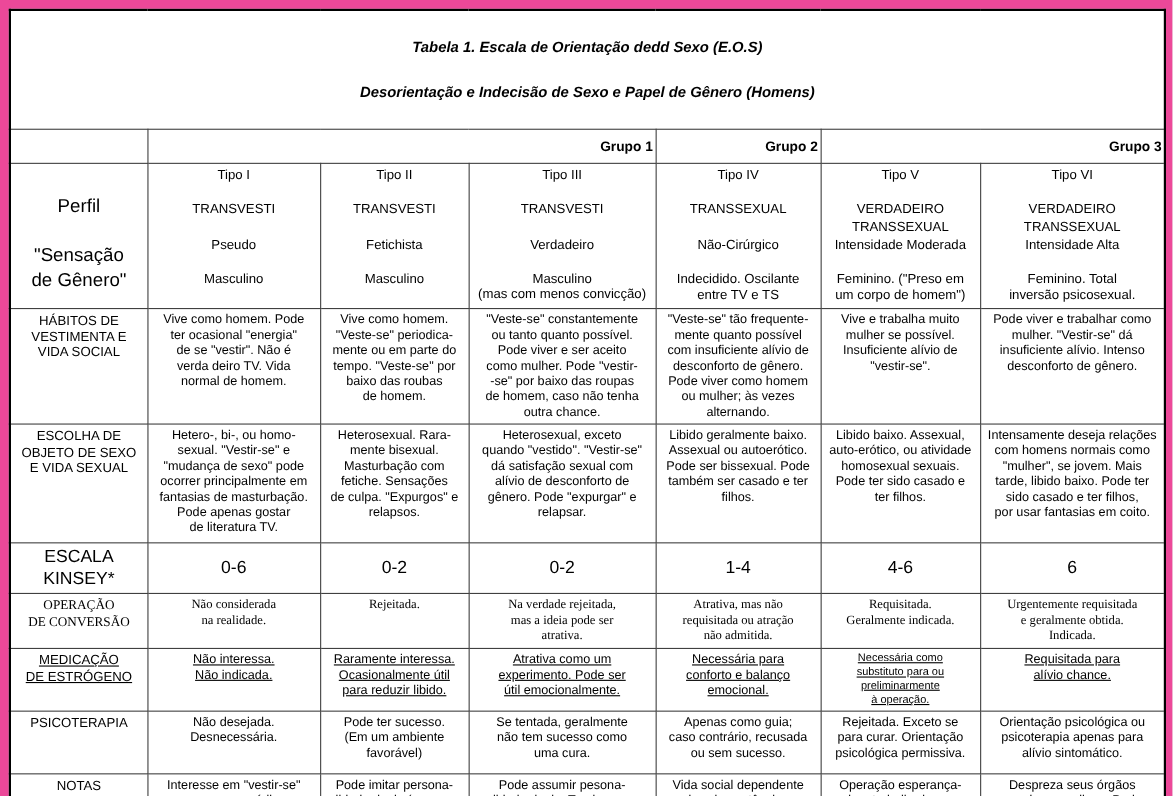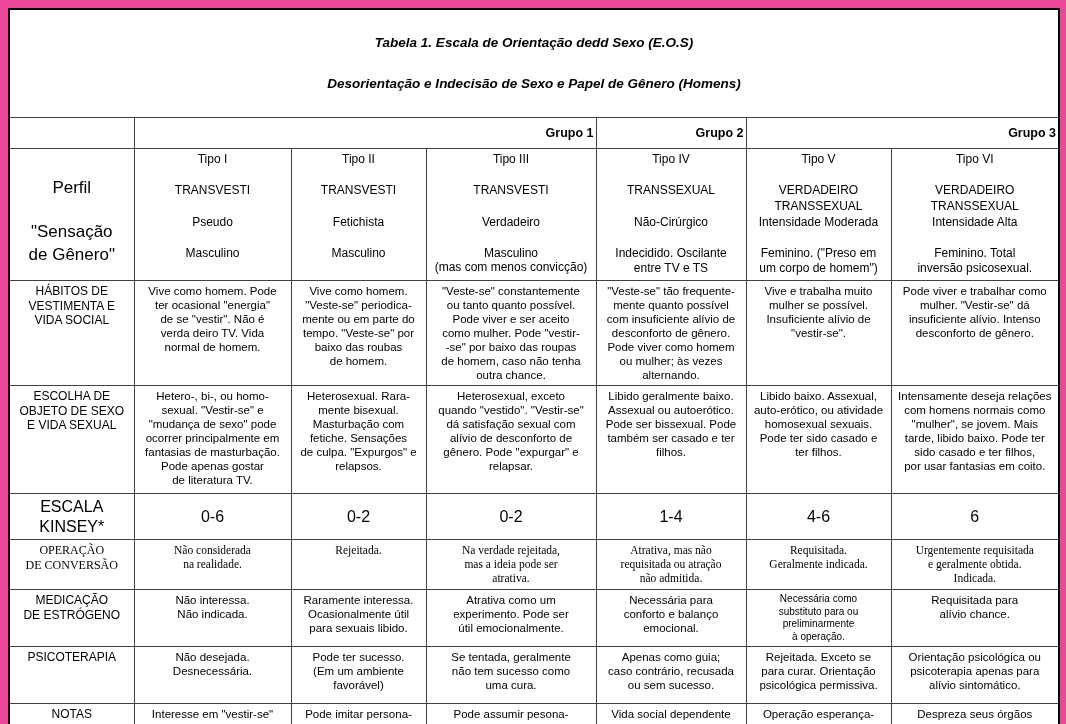--- a/index.html
+++ b/index.html
@@ -20,21 +20,21 @@
     color:#000;
     overflow:hidden;
   }
   tr.r-title{height:40px;}
   tr.r-group{height:31px;}
   tr.r-perfil{height:122px;}
   tr.r-habitos{height:85px;}
   tr.r-escolha{height:108px;}
   tr.r-kinsey{height:26px;}
   tr.r-operacao{height:50px;font-family:Liberation Serif, serif;}
-  tr.r-medicacao{height:55px;}
+  tr.r-medicacao{height:55px;text-decoration:underline;}
   tr.r-psico{height:57px;margin-top:16px;}
   tr.r-notas{height:76px;}
 
   td.title-cell{
     vertical-align:middle;font-weight:bold;font-style:italic;
     font-size:13.5px;line-height:1.5;
   }
   td.group-cell, td.corner{vertical-align:middle;text-align:right;}
   td.group-cell{font-weight:bold;font-size:12.5px;}
   td.rowlabel{font-size:12px;}
@@ -228,21 +228,21 @@
 e geralmente obtida.
 Indicada.</td>
       </tr>
       <tr class="r-medicacao">
         <td class="rowlabel">MEDICAÇÃO
 DE ESTRÓGENO</td>
         <td>Não interessa.
 Não indicada.</td>
         <td>Raramente interessa.
 Ocasionalmente útil
-para sexuais libido.</td>
+para reduzir libido.</td>
         <td>Atrativa como um
 experimento. Pode ser
 útil emocionalmente.</td>
         <td>Necessária para
 conforto e balanço
 emocional.</td>
         <td class="small-text">Necessária como
 substituto para ou
 preliminarmente
 à operação.</td>

